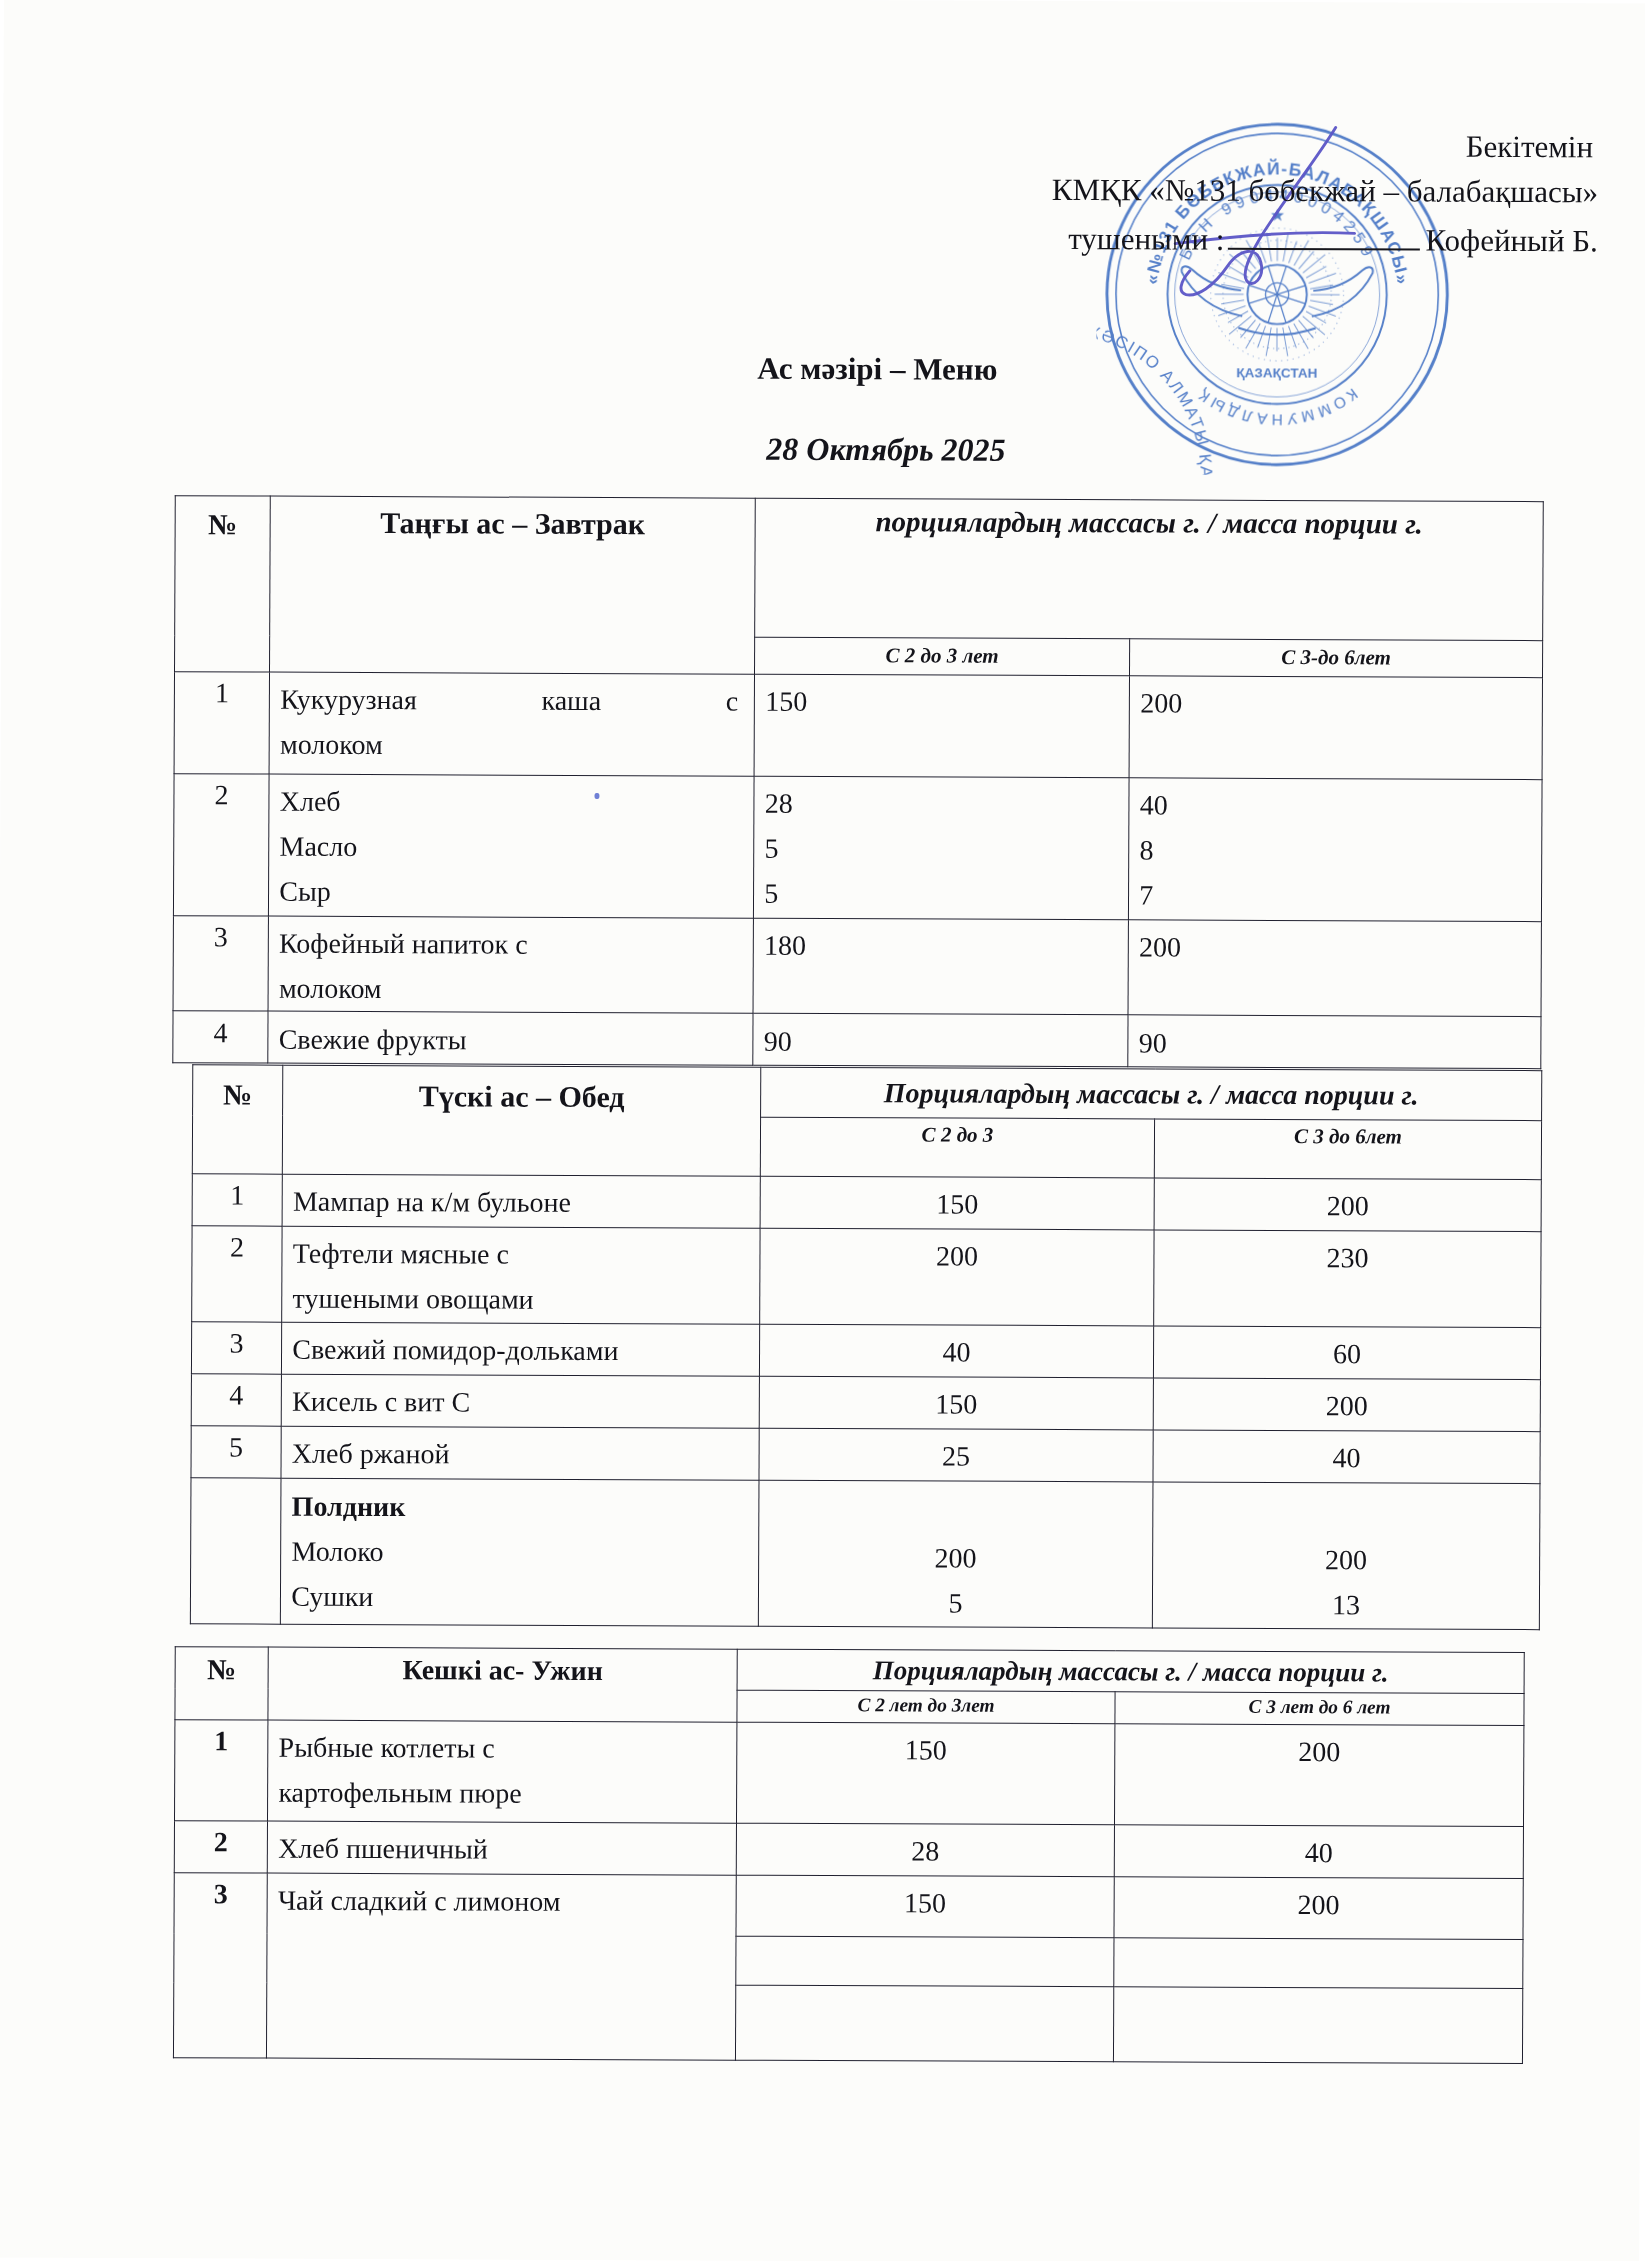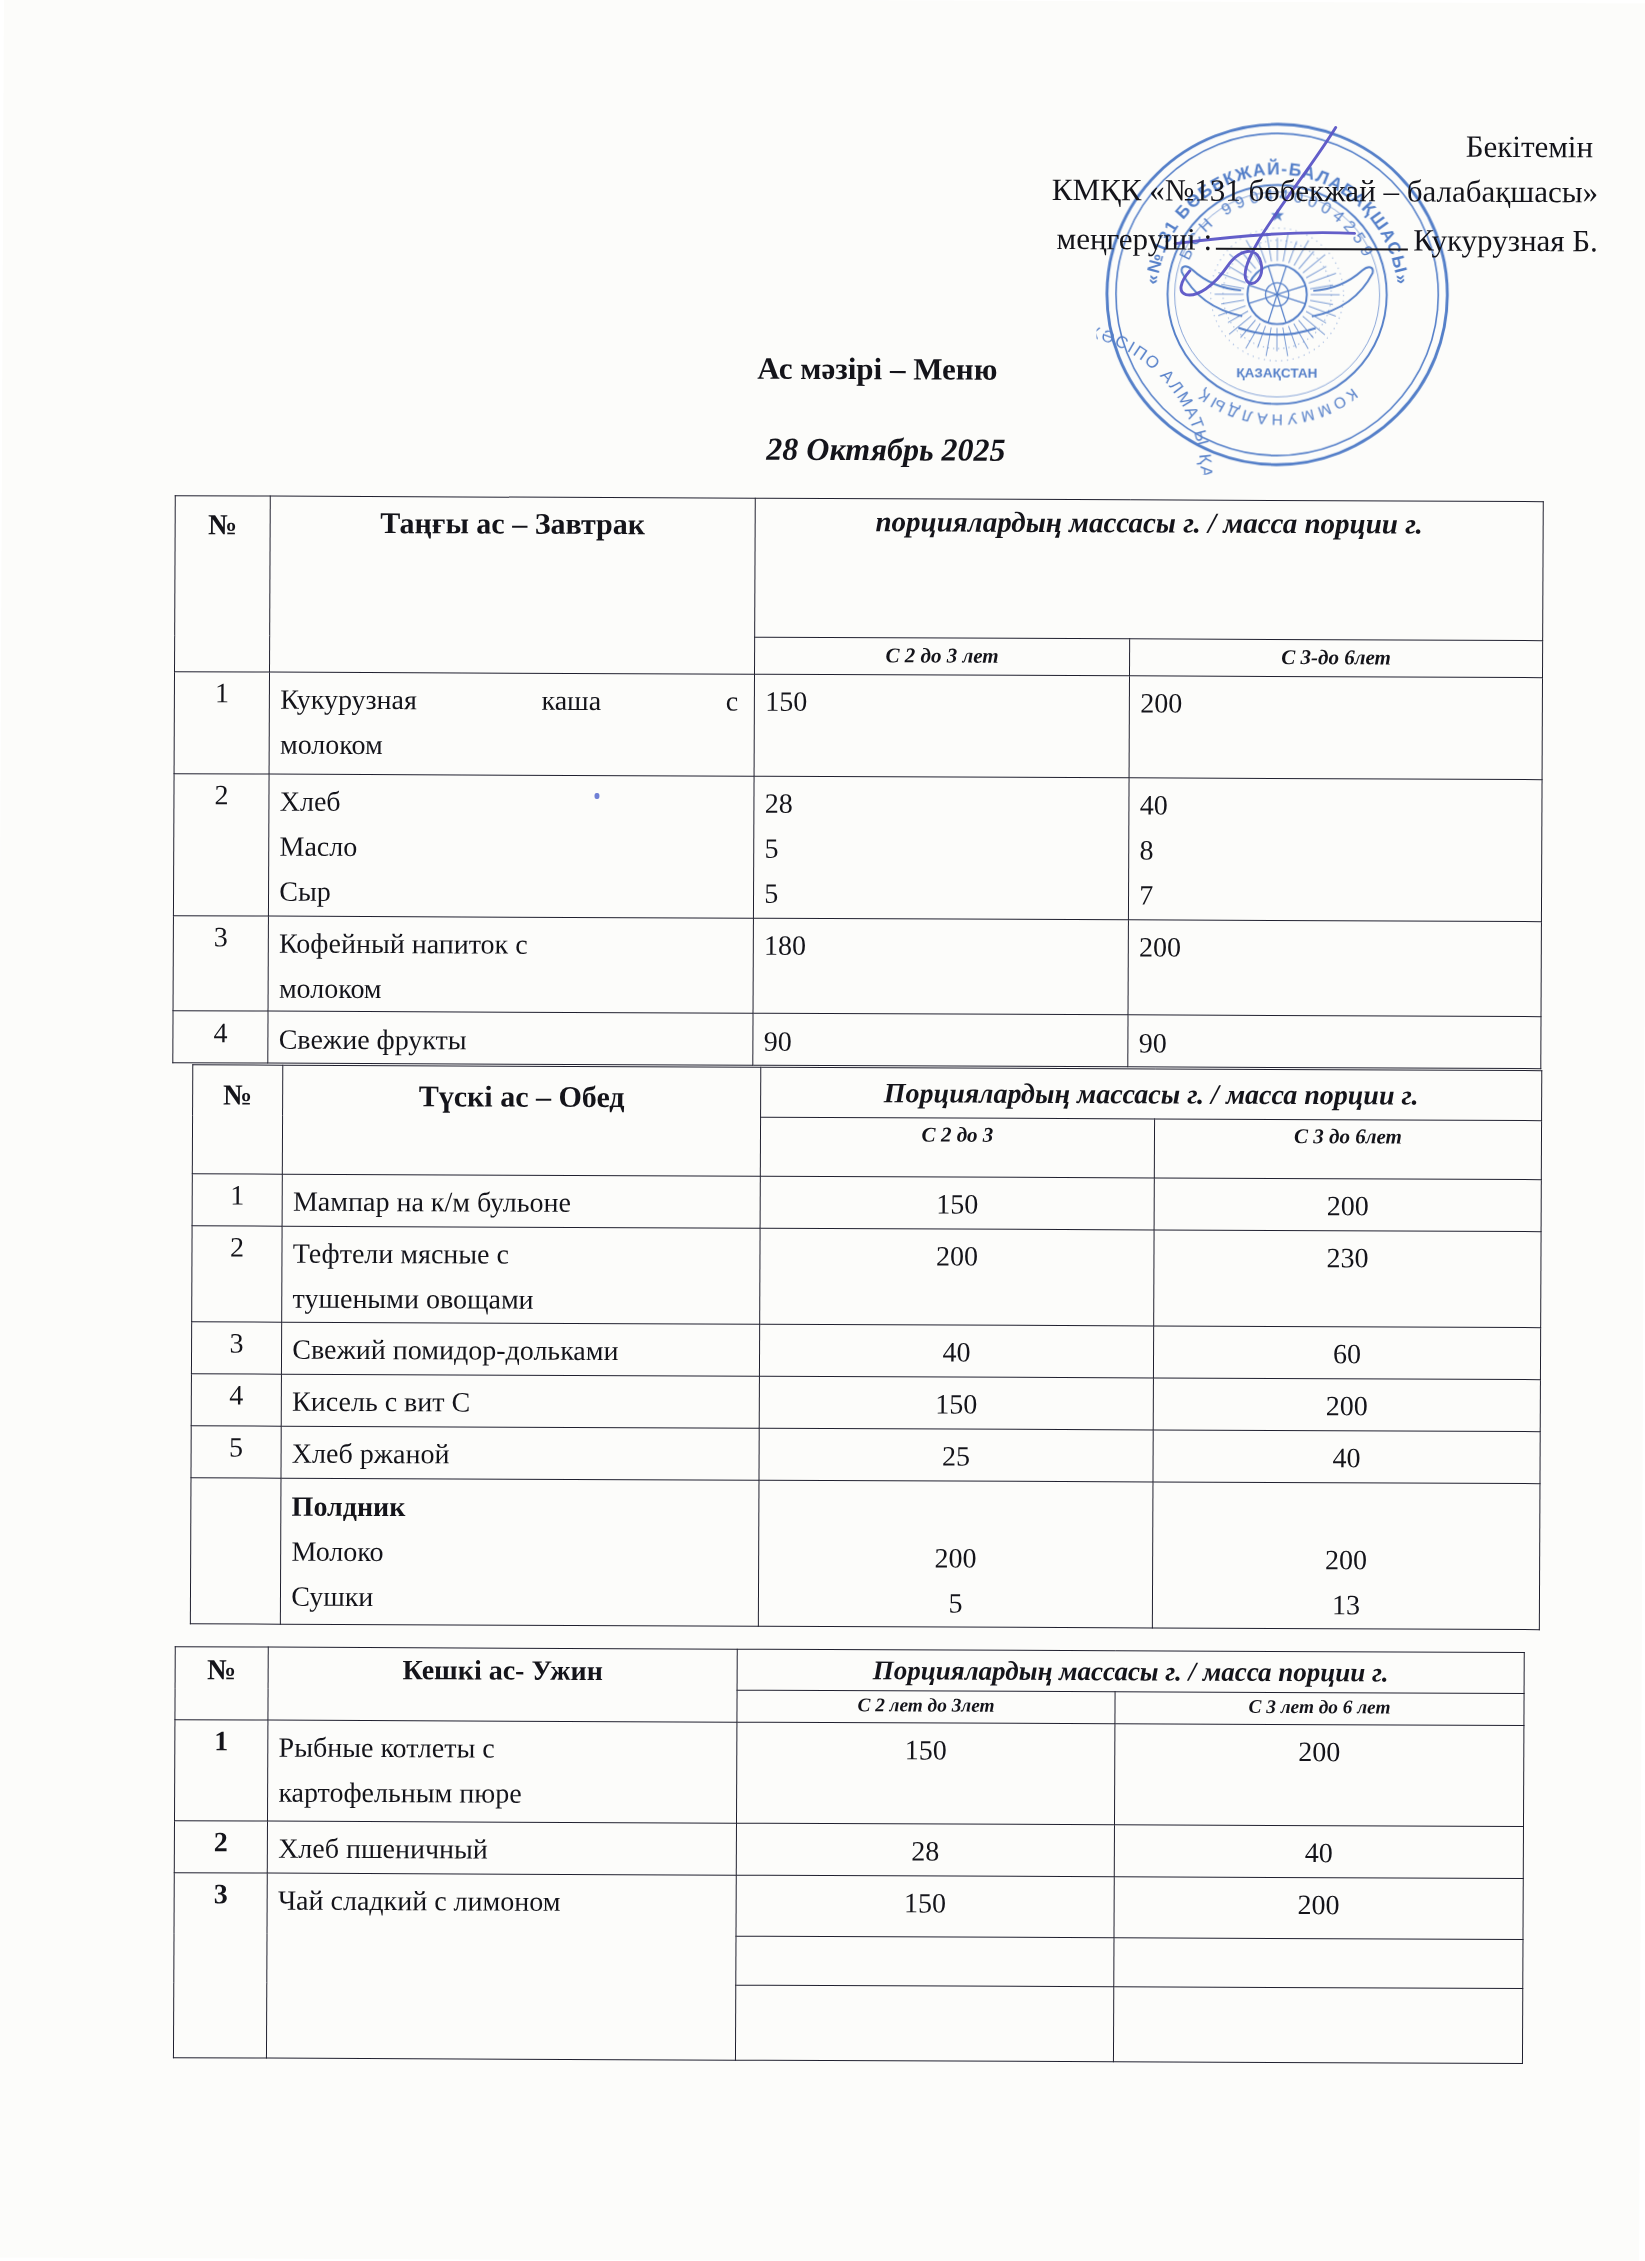--- a/index.html
+++ b/index.html
@@ -161,21 +161,21 @@
     <path d="M 326 36 C 296 86 244 152 212 204 C 193 236 181 262 189 274
              C 198 287 217 270 211 246 C 205 220 178 224 159 252
              C 138 283 112 300 95 296 C 83 293 85 277 101 259"></path>
     <path d="M 78 217 C 160 206 270 196 356 200"></path>
   </svg>
 
   <div class="approval">
     <div class="l1">Бекітемін</div>
     <div class="l2">КМҚК «№131 бөбекжай – балабақшасы»</div>
     <div class="l3">
-      <span>меңгеруші :</span><span class="sig-line"></span><span>Кукурузная  Б.</span>
+      <span>тушеными :</span><span class="sig-line"></span><span>Кофейный  Б.</span>
     </div>
   </div>
 
   <div class="doc-title">Ас мәзірі – Меню</div>
   <div class="doc-date">28 Октябрь  2025</div>
 
   <span class="speck"></span>
 
   <table id="t1" class="menu">
     <colgroup>

